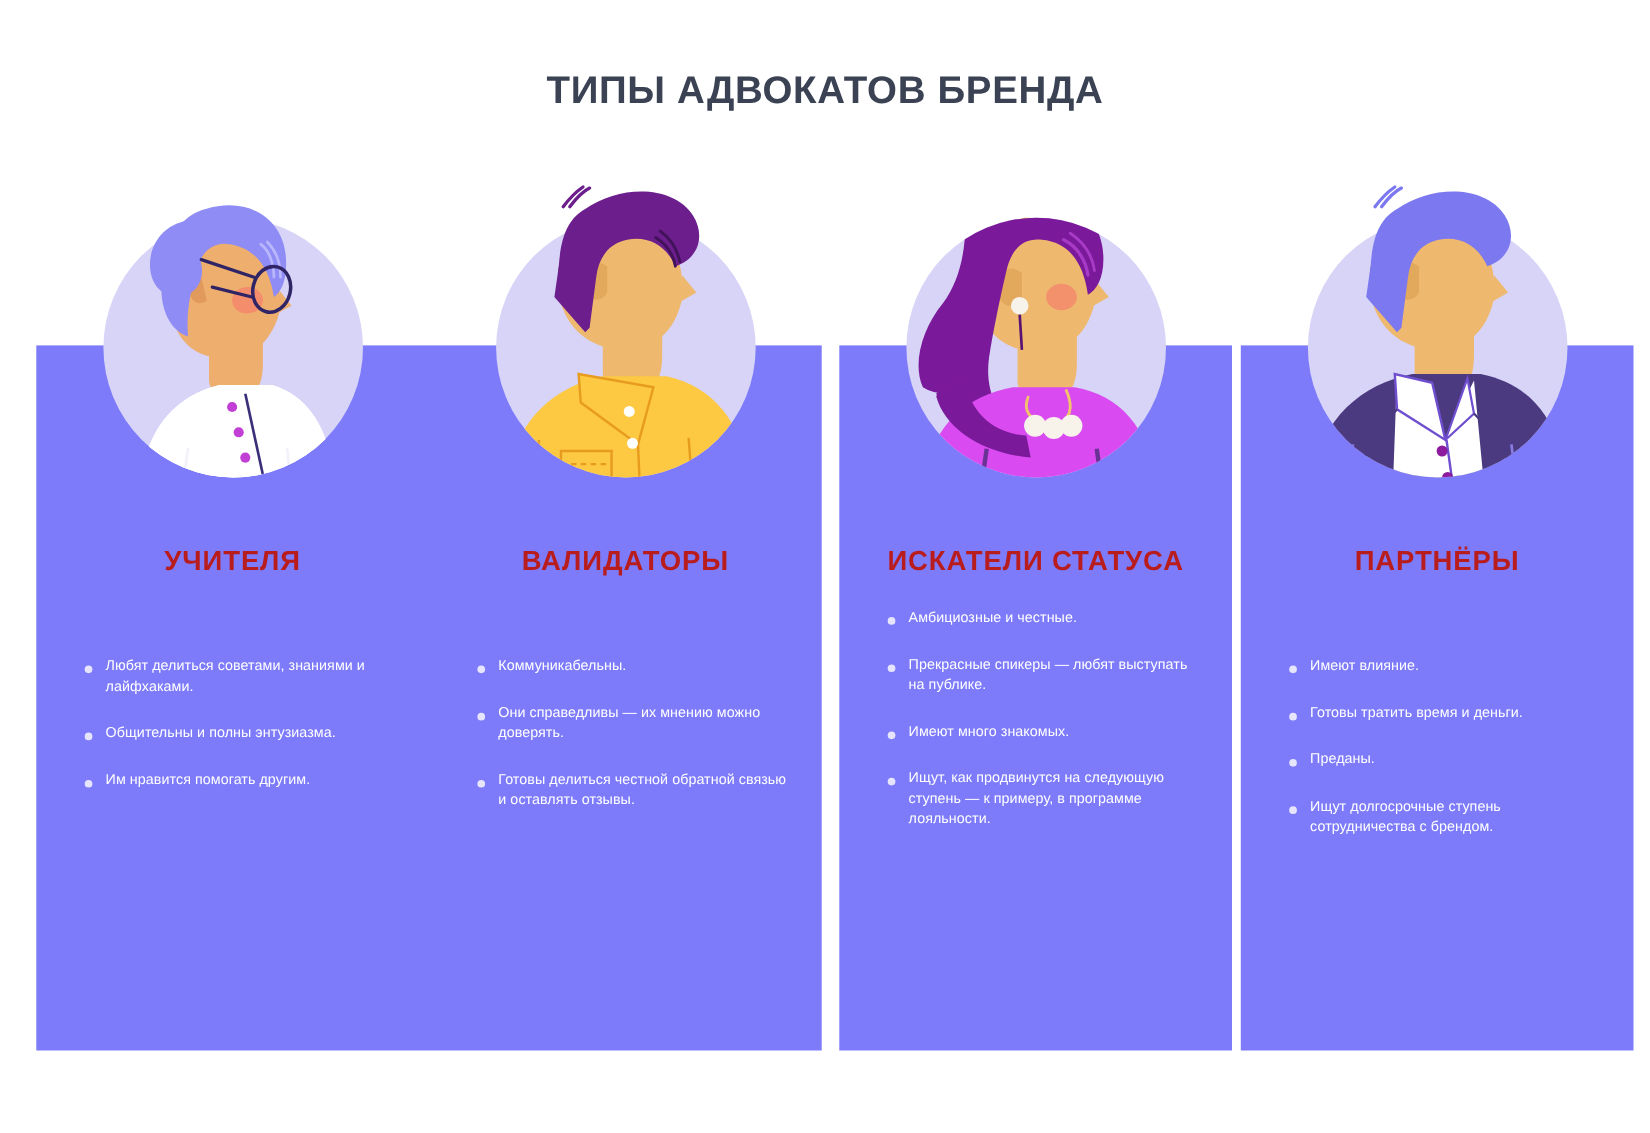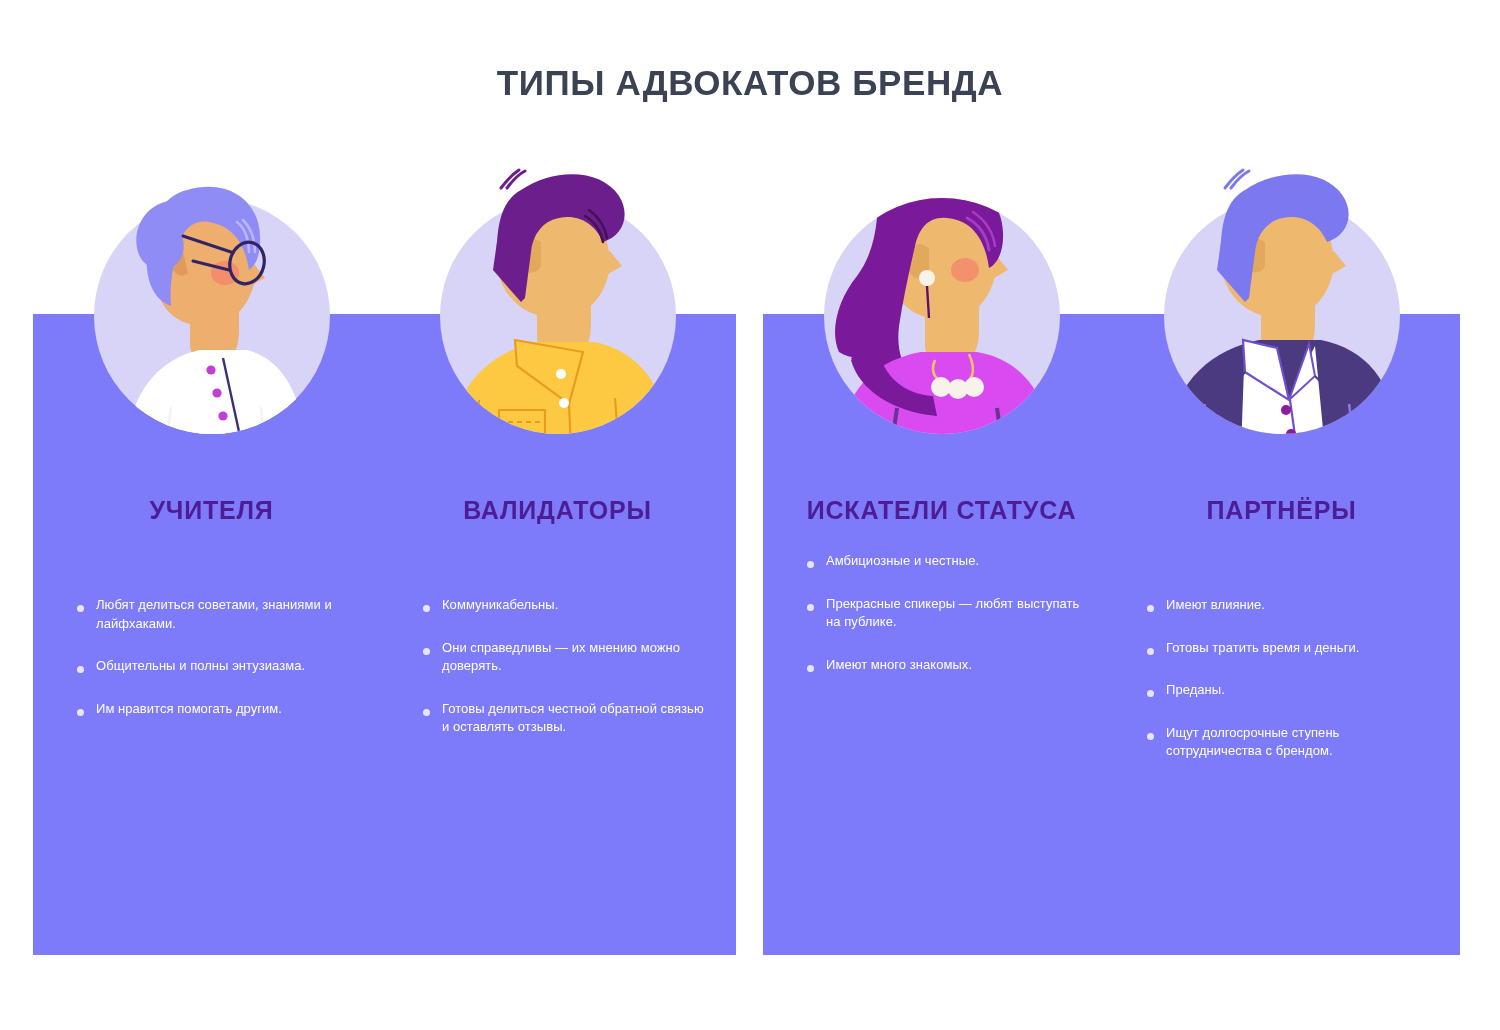--- a/index.html
+++ b/index.html
@@ -45,23 +45,23 @@
     height: 1030px;
   }
 
   .column {
     position: absolute;
     top: 0;
     width: 357px;
     height: 1030px;
   }
   .column.c0 { left: 0px; }
-  .column.c1 { left: 346px; }
+  .column.c1 { left: 357px; }
   .column.c2 { left: 730px; text-decoration: underline; }
-  .column.c3 { left: 1070px; }
+  .column.c3 { left: 1095px; }
 
   
   .panel {
     position: absolute;
     top: 314px;
     left: 0;
     width: 357px;
     height: 641px;
     background: #7d7bfa;
   }
@@ -85,21 +85,21 @@
     left: 0;
     width: 357px;
     height: 641px;
     z-index: 4;
     padding: 0 22px;
   }
 
   .col-title {
     margin-top: 181px;
     text-align: center;
-    color: #4c1d95;
+    color: #b91c1c;
     font-size: 25px;
     font-weight: bold;
     letter-spacing: 0.8px;
     line-height: 1.25;
     text-transform: uppercase;
   }
 
   .bullets {
     list-style: none;
     margin-top: 70px;
@@ -320,20 +320,21 @@
           </g>
         </svg>
       </div>
 
       <div class="panel-inner">
         <div class="col-title">ИСКАТЕЛИ СТАТУСА</div>
         <ul class="bullets">
           <li>Амбициозные и честные.</li>
           <li>Прекрасные спикеры — любят выступать на публике.</li>
           <li>Имеют много знакомых.</li>
+          <li>Ищут, как продвинутся на следующую ступень — к примеру, в программе лояльности.</li>
         </ul>
       </div>
     </div>
 
     <div class="column c3">
       <div class="panel"></div>
 
       <div class="avatar-wrap">
         <svg class="avatar-svg" viewBox="0 0 250 290" xmlns="http://www.w3.org/2000/svg">
           <defs>

